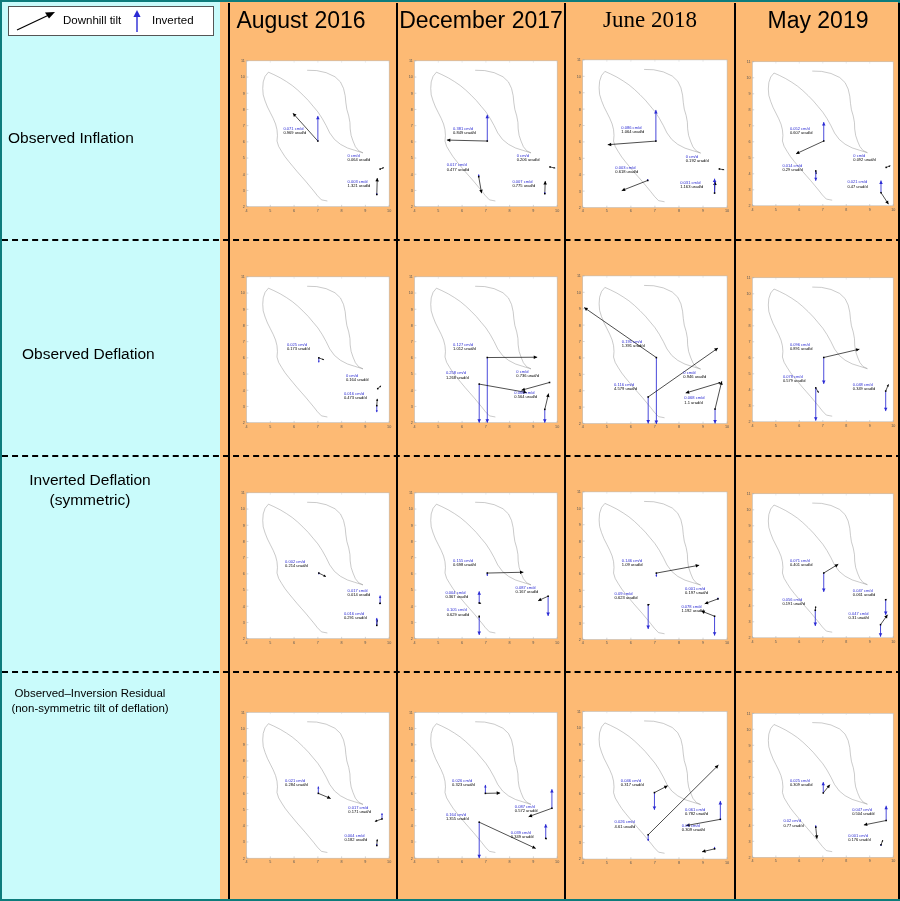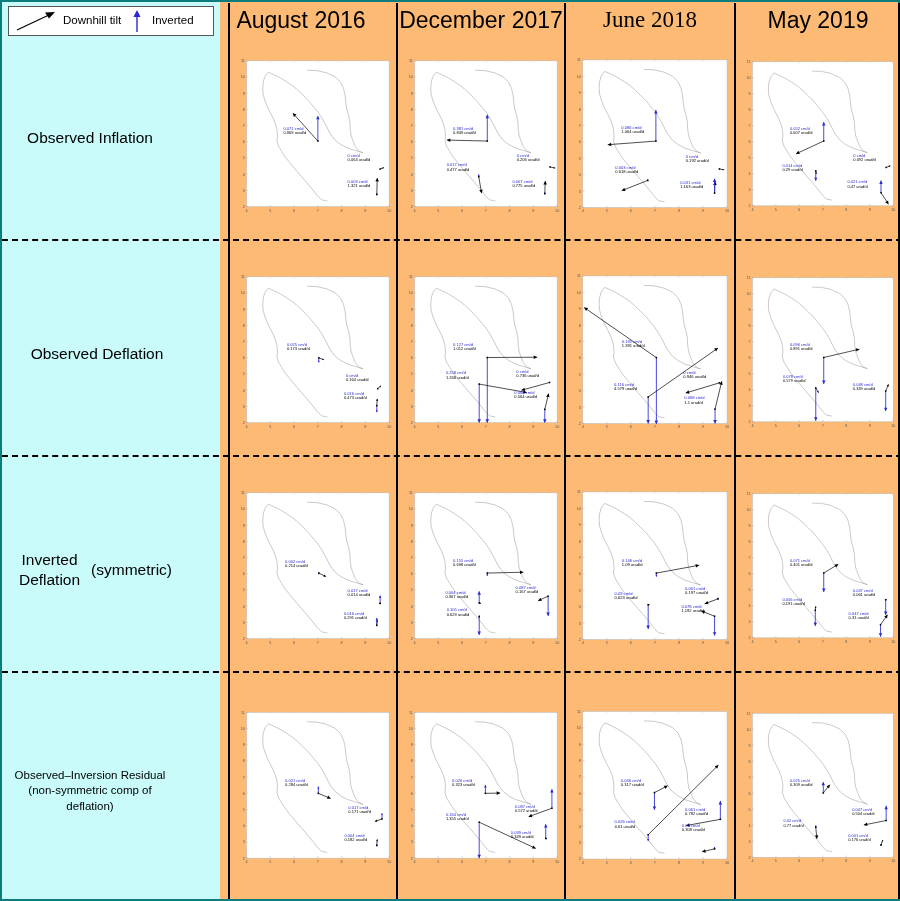--- a/index.html
+++ b/index.html
@@ -17,21 +17,21 @@
     background:#fdba74;
   }
   
   #label-col{
     position:absolute;left:0;top:0;width:218px;height:897px;
     background:#c9fbfb;
     box-sizing:border-box;
   }
   .row-label{
     position:absolute;left:0;width:176px;
-    display:flex;align-items:center;justify-content:center;
+    display:flex;align-items:center;justify-content:flex-start;
     text-align:center;color:#000;
     padding:0 6px;box-sizing:border-box;
     line-height:1.32;
   }
   .row-label.big{font-size:15.5px;}
   .row-label.small{font-size:11.5px;}
   .rowsep{
     position:absolute;left:0;width:900px;height:0;
     border-top:2.6px dashed #000;
   }
@@ -83,27 +83,27 @@
     <span class="leg-text" style="left:54px;top:7px;">Downhill tilt</span>
     <span class="leg-text" style="left:143px;top:7px;">Inverted</span>
   </div>
 
   <div class="row-label big" style="top:36px;height:200px;">
     <span>Observed Inflation</span>
   </div>
   <div class="row-label big" style="top:252px;height:200px;padding-left:20px;">
     <span>Observed Deflation</span>
   </div>
-  <div class="row-label big" style="top:468px;height:200px;flex-direction:row;">
+  <div class="row-label big" style="top:468px;height:200px;flex-direction:column;">
     <span>Inverted Deflation</span>
     <span>(symmetric)</span>
   </div>
   <div class="row-label small" style="top:684px;height:210px;flex-direction:column;">
     <span>Observed–Inversion Residual</span>
-    <span>(non-symmetric comp of deflation)</span>
+    <span>(non-symmetric tilt of deflation)</span>
   </div>
 
   <div class="col-head" style="left:228px;width:142px;">
     <span>August 2016</span>
   </div>
   <div class="col-head" style="left:396px;width:166px;">
     <span>December 2017</span>
   </div>
   <div class="col-head" style="left:564px;width:168px;font-family:Liberation Serif, serif;">
     <span>June 2018</span>

